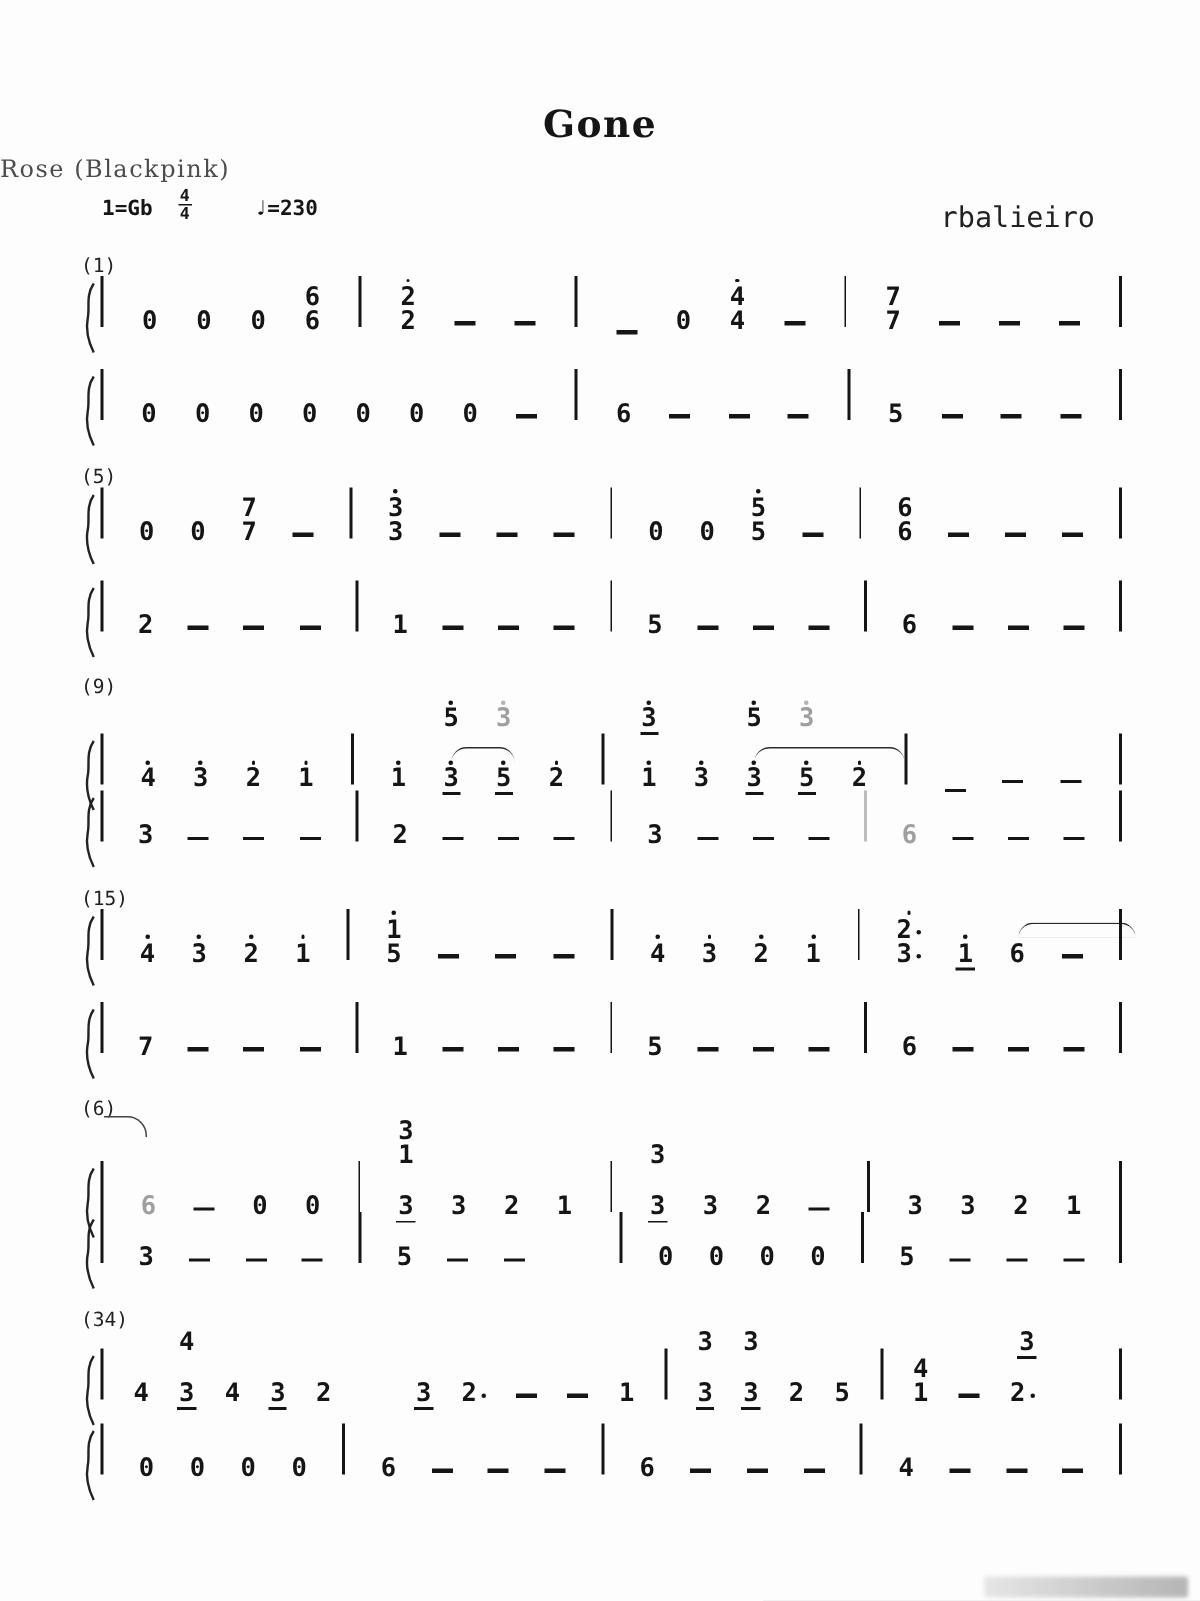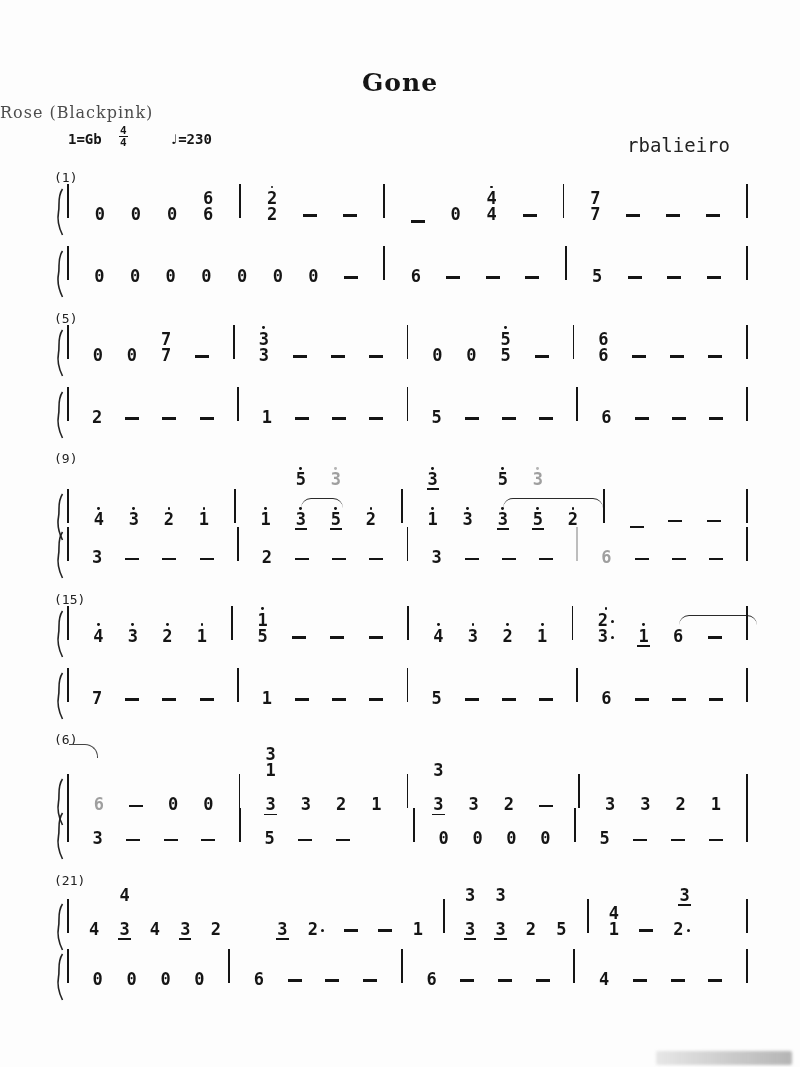--- a/index.html
+++ b/index.html
@@ -1411,21 +1411,21 @@
             <span class="dashbar"></span>
             <span class="below"></span>
           </span>
           <span class="unit barline-u">
             <span class="barline"></span>
             <span class="below"></span>
           </span>
         </div>
       </div>
       <div class="sys" style="top: 873px;">
-        <div class="label">(21)</div>
+        <div class="label">(34)</div>
         <div class="row top">
           <span class="lead">
             <svg width="10" height="48">
               <path d="M8.5 1 C 3 9, 6 17, 4.5 24 C 3 32, 5 40, 8.5 47" stroke="#222" fill="none" stroke-width="1.6"></path>
             </svg>
             <span class="unit barline-u">
               <span class="barline"></span>
               <span class="below"></span>
             </span>
           </span>

